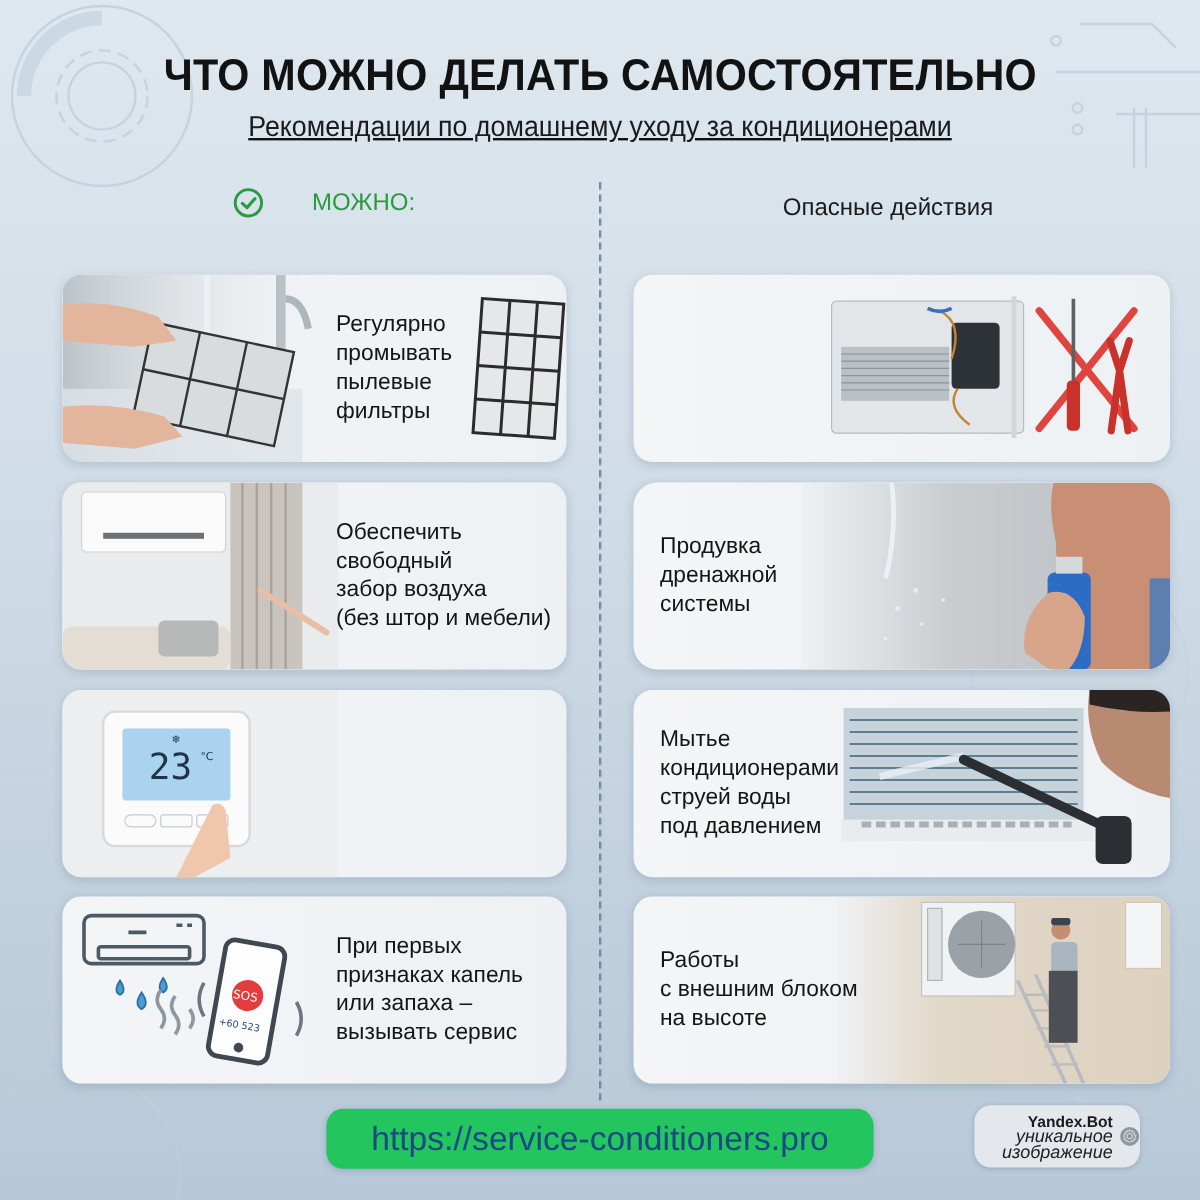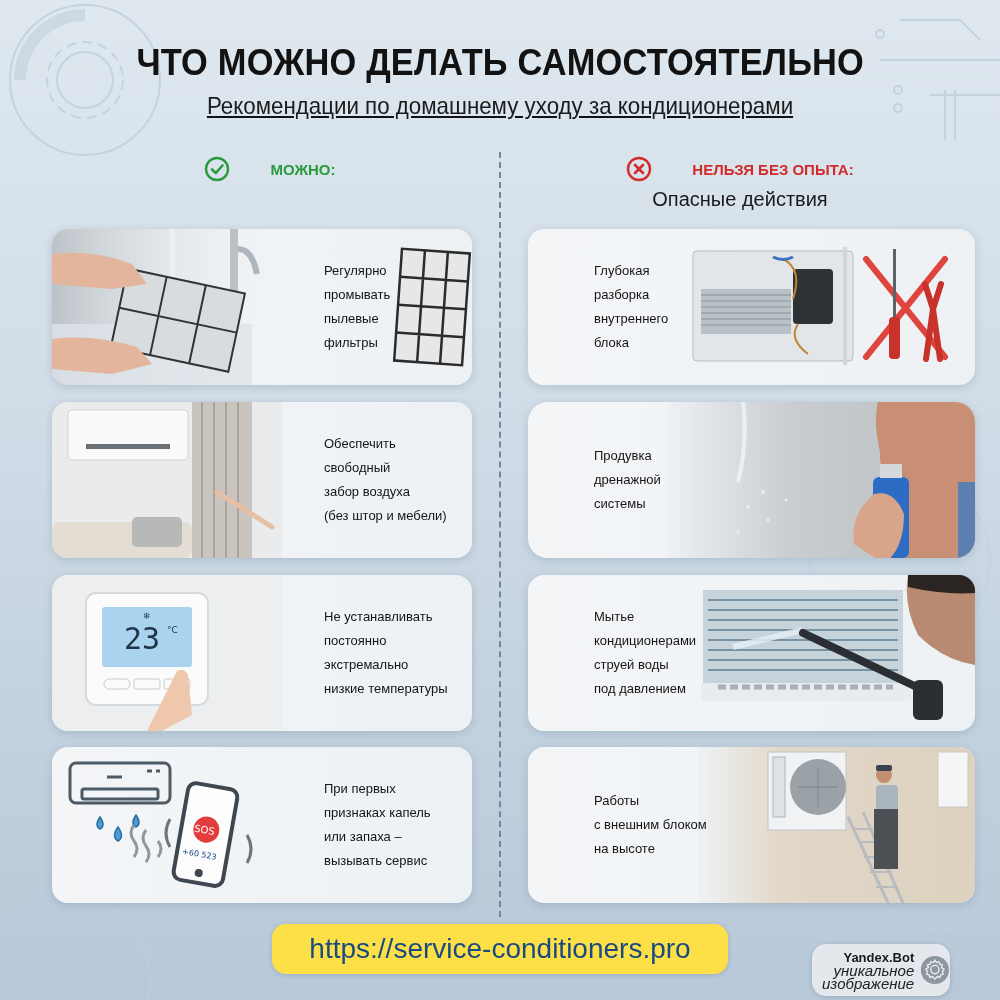--- a/index.html
+++ b/index.html
@@ -17,55 +17,55 @@
     font-family: "Liberation Sans", sans-serif;
     font-weight: 700; font-size: 37px; letter-spacing: 0.2px; color: #121212;
     transform: scaleX(0.93); display: inline-block;
   }
   .subtitle { margin-top: 8px; font-size: 24px; color: #1b1b1b; transform: scaleX(0.93); }
 
   .col-head { position: absolute; top: 156px; width: 460px; text-align: center; }
   .col-head.left { left: 40px; }
   .col-head.right { left: 510px; }
   .col-head .label-row { display: flex; justify-content: center; align-items: center; gap: 8px; }
-  .col-head .label { font-weight: 700; font-size: 15px; margin-left: 32px; }
+  .col-head .label { font-weight: 400; font-size: 20px; margin-left: 32px; }
   .col-head.left .label { color: #2a9a3e; }
   .col-head.right .label { color: #d22b2b; }
   .col-head .sub { margin-top: 6px; font-size: 20px; color: #1b1b1b; }
   .status-icon { width: 26px; height: 26px; display: inline-flex; }
 
   .divider {
     position: absolute; left: 499px; top: 152px; height: 765px; width: 0;
     border-left: 2px dashed #6f889f;
   }
 
   .card {
     position: absolute; height: 156px; border-radius: 16px; overflow: hidden;
     background: linear-gradient(90deg, #f3f5f7 0%, #eef1f4 100%);
     box-shadow: 0 2px 8px rgba(40,70,100,0.18);
   }
   .card.left { left: 52px; width: 420px; }
   .card.right { left: 528px; width: 447px; }
   .card .text {
-    position: absolute; font-size: 13px; line-height: 24px; color: #151515; white-space: pre-line; margin-left: 44px;
+    position: absolute; font-size: 19px; line-height: 24px; color: #151515; white-space: pre-line;
   }
   .card.left .text { left: 228px; top: 50%; transform: translateY(-50%); }
   .card.right .text { left: 22px; top: 50%; transform: translateY(-50%); }
   .illus { position: absolute; top: 0; height: 100%; }
 
   .url-pill {
     position: absolute; left: 272px; top: 924px; width: 456px; height: 50px;
-    background: #fde047; border-radius: 14px; box-shadow: 0 1px 5px rgba(40,70,100,0.2);
+    background: #22c55e; border-radius: 14px; box-shadow: 0 1px 5px rgba(40,70,100,0.2);
     display: flex; align-items: center; justify-content: center;
     font-size: 28px; color: #1a4a82; font-weight: 500;
   }
   .badge {
-    position: absolute; left: 812px; top: 944px; width: 138px; height: 52px;
+    position: absolute; left: 812px; top: 921px; width: 138px; height: 52px;
     background: #e4e8ec; border-radius: 14px; box-shadow: 0 1px 4px rgba(40,70,100,0.22);
-    display: flex; align-items: center; padding-left: 10px;
+    display: flex; align-items: center; padding-left: 23px;
   }
   .badge .btxt { text-align: right; line-height: 13px; }
   .badge .b1 { font-weight: 700; font-size: 13px; color: #1a1a1a; }
   .badge .b2 { font-size: 15px; color: #222; font-style: italic; }
   .badge .gear { margin-left: 6px; width: 36px; height: 36px; }
 </style>
 </head>
 <body>
 
 <svg class="bg-deco" width="1000" height="1000" viewBox="0 0 1000 1000">
@@ -95,29 +95,20 @@
       <svg width="26" height="26" viewBox="0 0 26 26">
           <circle cx="13" cy="13" r="11" fill="none" stroke="#2a9a3e" stroke-width="2.4"></circle>
           <path d="M8 13.5 L11.8 17 L18.5 9.5" fill="none" stroke="#2a9a3e" stroke-width="2.6" stroke-linecap="round" stroke-linejoin="round"></path>
         </svg>
     </span>
     <span class="label">МОЖНО:</span>
   </div>
 </div>
 
 <div class="col-head right">
-  <div class="label-row">
-    <span class="status-icon">
-      <svg width="26" height="26" viewBox="0 0 26 26">
-          <circle cx="13" cy="13" r="11" fill="none" stroke="#d22b2b" stroke-width="2.4"></circle>
-          <path d="M9 9 L17 17 M17 9 L9 17" stroke="#d22b2b" stroke-width="2.6" stroke-linecap="round"></path>
-        </svg>
-    </span>
-    <span class="label">НЕЛЬЗЯ БЕЗ ОПЫТА:</span>
-  </div>
   <div class="sub">Опасные действия</div>
 </div>
 
 <div class="divider"></div>
 
 <div class="card left" style="top:229px;">
   <svg class="illus" style="left:0;width:230px;" viewBox="0 0 230 156" preserveAspectRatio="none">
     <defs>
         <linearGradient id="sink" x1="0" x2="1">
           <stop offset="0" stop-color="#bcc3c8"></stop>
@@ -171,24 +162,20 @@
     <rect x="34" y="18" width="122" height="112" rx="10" fill="#fbfbfb" stroke="#d7dadc" stroke-width="2"></rect>
     <rect x="50" y="32" width="90" height="60" rx="3" fill="#a9d3ef"></rect>
     <text x="72" y="74" font-family="DejaVu Sans Mono, monospace" font-size="30" fill="#1f3446">23</text>
     <text x="115" y="58" font-family="DejaVu Sans, sans-serif" font-size="9" fill="#1f3446">°C</text>
     <text x="91" y="44" font-size="9" fill="#1f3446" font-family="DejaVu Sans, sans-serif">❄</text>
     <rect x="52" y="104" width="26" height="10" rx="5" fill="none" stroke="#c8ccce"></rect>
     <rect x="82" y="104" width="26" height="10" rx="2" fill="none" stroke="#c8ccce"></rect>
     <rect x="112" y="104" width="26" height="10" rx="2" fill="none" stroke="#c8ccce"></rect>
     <path d="M125 96 Q132 92 136 100 L140 140 L110 156 L95 156 Z" fill="#efc7ad"></path>
   </svg>
-  <div class="text">Не устанавливать
-постоянно
-экстремально
-низкие температуры</div>
 </div>
 
 <div class="card left" style="top:747px;">
   <svg class="illus" style="left:0;width:230px;" viewBox="0 0 230 156">
     <rect x="18" y="16" width="100" height="40" rx="6" fill="none" stroke="#4c5a66" stroke-width="3"></rect>
     <rect x="30" y="42" width="76" height="10" rx="2" fill="none" stroke="#4c5a66" stroke-width="3"></rect>
     <path d="M55 30 H70 M95 24 H100 M104 24 H108" stroke="#4c5a66" stroke-width="3"></path>
     <g fill="#4a9bd6" stroke="#2d6f9f" stroke-width="1.5">
       <path d="M48 70 q-6 9 0 12 q6 -3 0 -12z"></path>
       <path d="M66 80 q-7 10 0 14 q7 -4 0 -14z"></path>
@@ -204,24 +191,20 @@
     </g>
     <path d="M118 72 q-8 14 0 28 M195 88 q8 14 0 28" fill="none" stroke="#6b7680" stroke-width="3"></path>
   </svg>
   <div class="text">При первых
 признаках капель
 или запаха –
 вызывать сервис</div>
 </div>
 
 <div class="card right" style="top:229px;">
-  <div class="text">Глубокая
-разборка
-внутреннего
-блока</div>
   <svg class="illus" style="left:155px;width:292px;" viewBox="0 0 292 156">
     <rect x="10" y="22" width="160" height="110" rx="4" fill="#e3e6e8" stroke="#b5bbc0"></rect>
     <rect x="18" y="60" width="90" height="45" fill="#b9c0c6"></rect>
     <path d="M18 66 H108 M18 72 H108 M18 78 H108 M18 84 H108 M18 90 H108 M18 96 H108" stroke="#8b949b"></path>
     <rect x="110" y="40" width="40" height="55" rx="4" fill="#2d3236"></rect>
     <path d="M100 30 q20 10 10 40 M115 95 q-10 15 10 30" stroke="#c1862f" stroke-width="2" fill="none"></path>
     <path d="M90 28 q10 5 20 0" stroke="#3a6fc4" stroke-width="3" fill="none"></path>
     <rect x="160" y="18" width="4" height="118" fill="#d2d6d9"></rect>
     <path d="M183 30 L262 128 M262 30 L183 128" stroke="#e0443e" stroke-width="6" stroke-linecap="round"></path>
     <rect x="210" y="20" width="3" height="70" fill="#5c6166"></rect>

